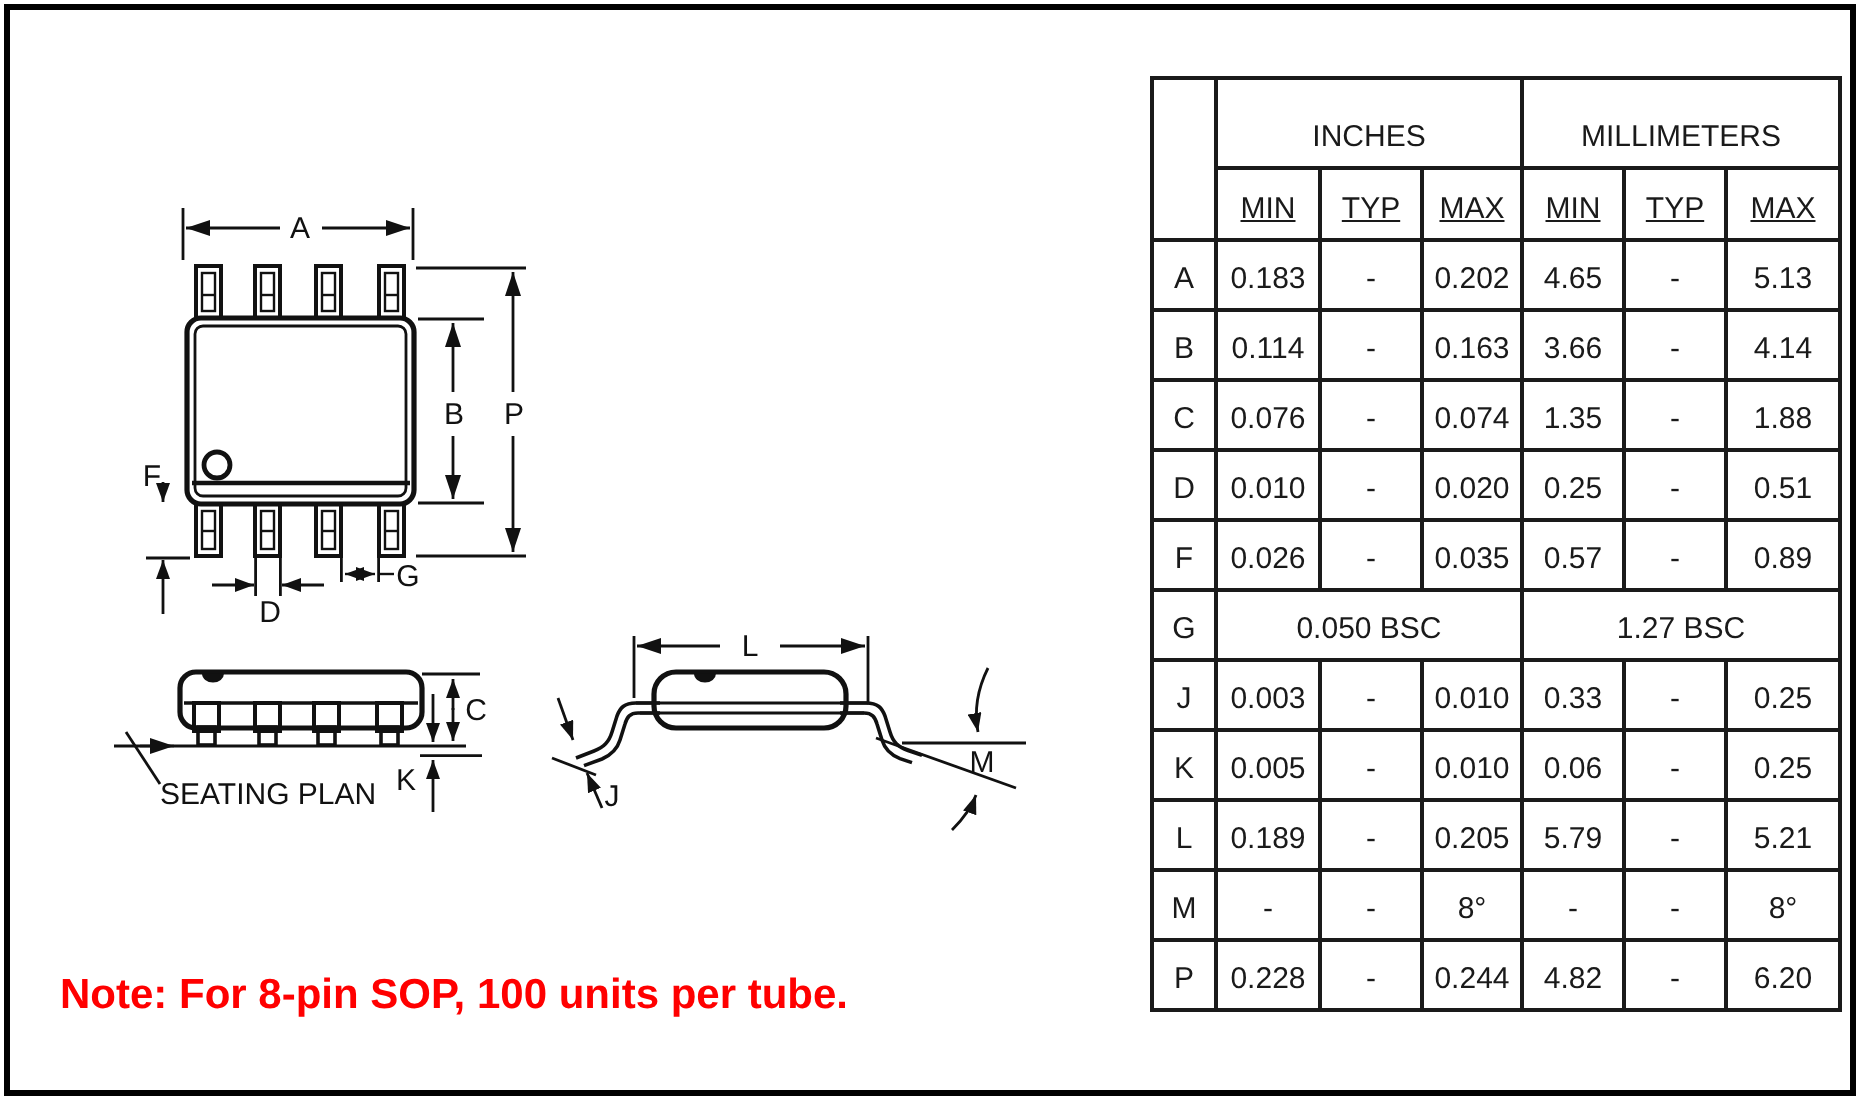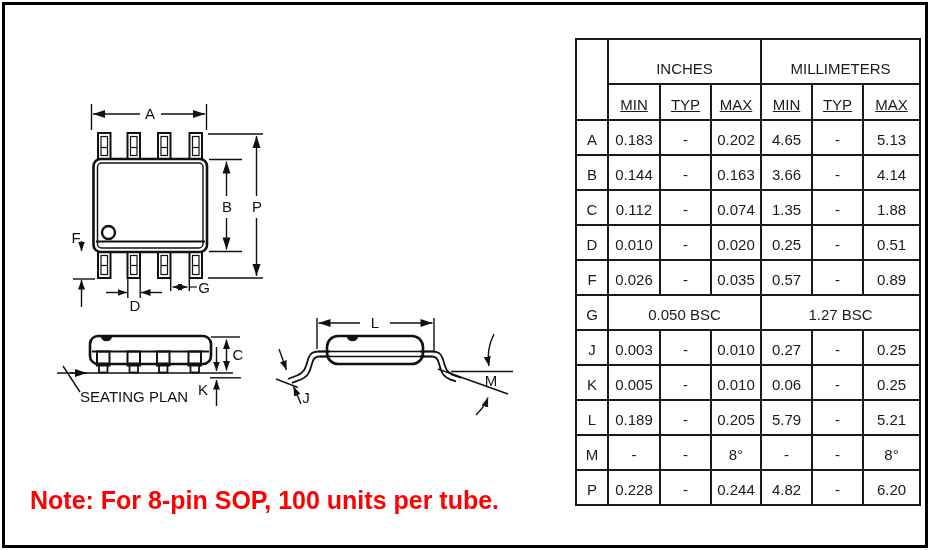--- a/index.html
+++ b/index.html
@@ -8,21 +8,21 @@
   #frame{position:absolute;left:2px;top:2px;right:2px;bottom:2px;border:3px solid #000;}
   
   #dimtable{position:absolute;left:575px;top:38px;border-collapse:collapse;table-layout:fixed;}
   #dimtable td{border:2px solid #1a1a1a;text-align:center;vertical-align:bottom;
                padding:0 0 6px 0;font-size:15px;color:#1a1a1a;white-space:nowrap;}
   #dimtable tr.hdr1 td{height:37px;margin-top:21px;}
   #dimtable tr.hdr2 td{height:28px;text-decoration:underline;}
   #dimtable tr.datarow td{height:27px;}
   #dimtable td.dim{width:30px;}
   
-  #note{position:absolute;left:30px;top:486px;font-size:25px;font-weight:bold;color:#ff0000;
+  #note{position:absolute;left:30px;top:486px;font-size:21px;font-weight:bold;color:#ff0000;
         letter-spacing:0px;}
   
   #drawing{position:absolute;left:0;top:0;}
   #drawing text{font-family:"Liberation Sans",sans-serif;font-size:15px;fill:#111;}
   #drawing .ln{stroke:#111;fill:none;}
 </style>
 </head>
 <body>
 
 <div id="page">
@@ -199,30 +199,30 @@
         <td class="dim">A</td>
         <td>0.183</td>
         <td>-</td>
         <td>0.202</td>
         <td>4.65</td>
         <td>-</td>
         <td>5.13</td>
       </tr>
       <tr class="datarow">
         <td class="dim">B</td>
-        <td>0.144</td>
+        <td>0.114</td>
         <td>-</td>
         <td>0.163</td>
         <td>3.66</td>
         <td>-</td>
         <td>4.14</td>
       </tr>
       <tr class="datarow">
         <td class="dim">C</td>
-        <td>0.112</td>
+        <td>0.076</td>
         <td>-</td>
         <td>0.074</td>
         <td>1.35</td>
         <td>-</td>
         <td>1.88</td>
       </tr>
       <tr class="datarow">
         <td class="dim">D</td>
         <td>0.010</td>
         <td>-</td>
@@ -243,21 +243,21 @@
       <tr class="datarow">
         <td class="dim">G</td>
         <td colspan="3">0.050 BSC</td>
         <td colspan="3">1.27 BSC</td>
       </tr>
       <tr class="datarow">
         <td class="dim">J</td>
         <td>0.003</td>
         <td>-</td>
         <td>0.010</td>
-        <td>0.27</td>
+        <td>0.33</td>
         <td>-</td>
         <td>0.25</td>
       </tr>
       <tr class="datarow">
         <td class="dim">K</td>
         <td>0.005</td>
         <td>-</td>
         <td>0.010</td>
         <td>0.06</td>
         <td>-</td>

